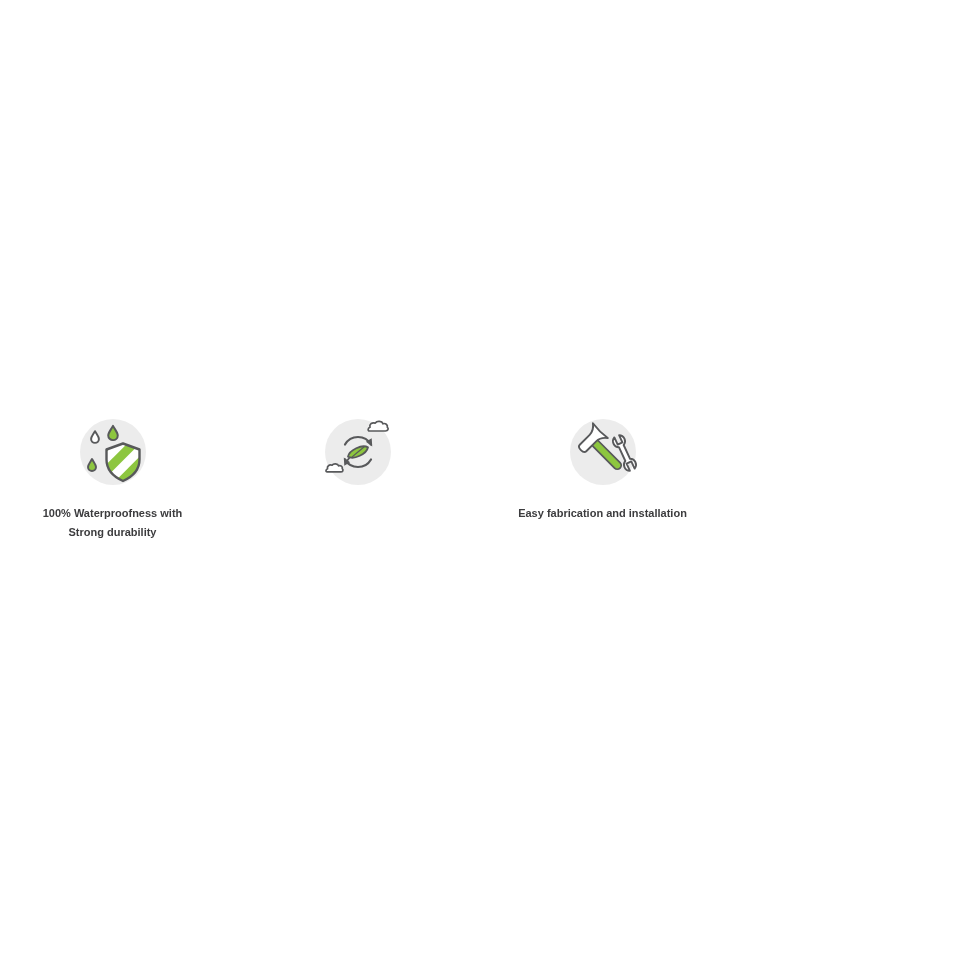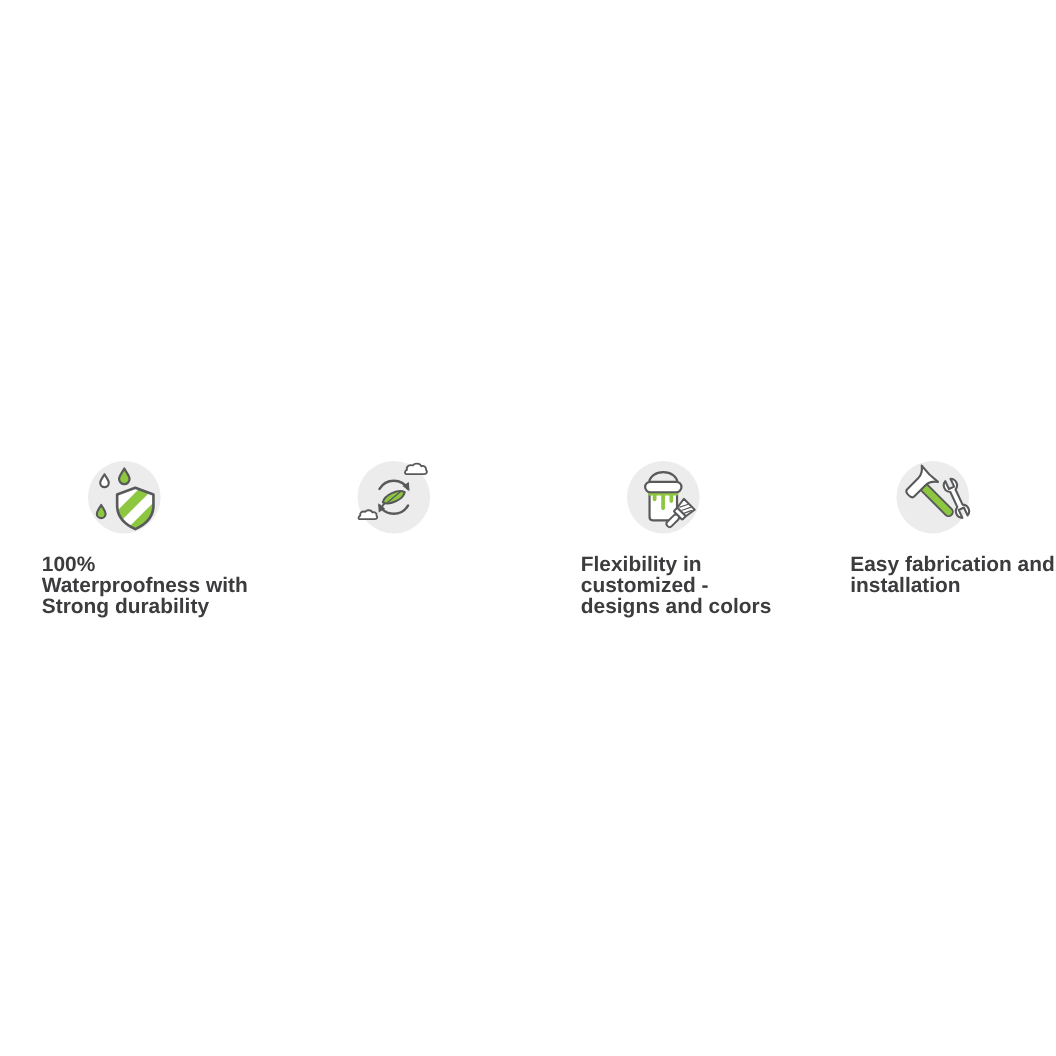--- a/index.html
+++ b/index.html
@@ -11,22 +11,22 @@
     position:absolute;left:-10px;top:412px;width:980px;
     display:flex;flex-direction:row;
   }
   .feature{
     width:245px;display:flex;flex-direction:column;align-items:center;
   }
   .icon-wrap{width:80px;height:80px;}
   .icon-wrap svg{width:80px;height:80px;display:block;}
   .caption{
     margin-top:12px;
-    font-size:19px;line-height:19px;font-weight:bold;
-    color:#3c3c3e;white-space:pre-line;margin-left:48px;
+    font-size:11px;line-height:19px;font-weight:bold;
+    color:#3c3c3e;text-align:center;white-space:pre-line;
   }
   
   .ic-bg{fill:#ececec;}
   .ol{stroke:#58595b;fill:#ffffff;stroke-linejoin:round;stroke-linecap:round;}
   .ol-n{stroke:#58595b;fill:none;stroke-linejoin:round;stroke-linecap:round;}
   .grn{fill:#8dc63f;}
   .grn-ol{fill:#8dc63f;stroke:#58595b;stroke-linejoin:round;stroke-linecap:round;}
   .gray-fill{fill:#58595b;}
   .thick-gray{stroke:#58595b;stroke-linecap:round;fill:none;}
   .thick-grn{stroke:#8dc63f;stroke-linecap:round;fill:none;}
@@ -90,44 +90,20 @@
         <g transform="translate(49,12)">
           <path class="ol" stroke-width="1.7" d="M2.5,7 L18.5,7 C21,7 22,4.8 20.3,3.2 C21,0.8 18.3,-1.2 16,-0.2 C15,-3 10,-3.4 8.3,-0.9 C5,-2 2,0.3 3,3.2 C0.8,3.8 0.5,7 2.5,7 Z"></path>
         </g>
         <g transform="translate(7,54) scale(0.85)">
           <path class="ol" stroke-width="2" d="M2.5,7 L18.5,7 C21,7 22,4.8 20.3,3.2 C21,0.8 18.3,-1.2 16,-0.2 C15,-3 10,-3.4 8.3,-0.9 C5,-2 2,0.3 3,3.2 C0.8,3.8 0.5,7 2.5,7 Z"></path>
         </g>
       </svg>
     </div>
   </div>
 
-  <div class="feature">
-    <div class="icon-wrap">
-      <svg viewBox="0 0 80 80" xmlns="http://www.w3.org/2000/svg">
-        <circle class="ic-bg" cx="40" cy="40" r="33"></circle>
-
-        <path class="ol-n" stroke-width="2" d="M27,28 C27,13.5 53,13.5 53,28"></path>
-
-        <path class="ol" stroke-width="2" d="M27.5,33.5 H52.5 V58 Q52.5,61 49.5,61 H30.5 Q27.5,61 27.5,58 Z"></path>
-
-        <path class="grn" d="M26.5,33 H53.5 V38.5 H49 V44 Q47.3,46.5 45.6,44 V38.5 H41.5 V50.5 Q39.8,53 38.1,50.5 V38.5 H33.8 V42.5 Q32.1,45 30.4,42.5 V38.5 H26.5 Z"></path>
-
-        <rect class="ol" stroke-width="2" x="23.5" y="26" width="33" height="9.5" rx="4.75"></rect>
-
-        <g transform="translate(53,57) rotate(45)">
-          <path class="ol" stroke-width="1.8" d="M-7,-15 L7,-15 L5.5,-5 L-5.5,-5 Z"></path>
-          <path class="ol-n" stroke-width="1.1" d="M-4.2,-7 L-0.8,-13.8 M-0.8,-6.5 L2.8,-13.8 M2.6,-6.2 L5.4,-12.5"></path>
-          <rect class="ol" stroke-width="1.8" x="-5.5" y="-5" width="11" height="4.5" rx="1"></rect>
-          <rect class="ol" stroke-width="1.8" x="-2.8" y="-0.5" width="5.6" height="13.5" rx="2.6"></rect>
-        </g>
-      </svg>
-    </div>
-    <div class="caption">Flexibility in customized -
-designs and colors</div>
-  </div>
 
   <div class="feature">
     <div class="icon-wrap">
       <svg viewBox="0 0 80 80" xmlns="http://www.w3.org/2000/svg">
         <circle class="ic-bg" cx="40" cy="40" r="33"></circle>
 
         <g transform="translate(28.5,27.5) rotate(-45)">
           <line class="thick-gray" stroke-width="9.5" x1="0" y1="6" x2="0" y2="36.5"></line>
           <line class="thick-grn" stroke-width="6" x1="0" y1="6" x2="0" y2="36.5"></line>
           <path class="ol" stroke-width="1.9" d="M-12,-4.6 H2 C6.5,-4.6 9.5,-6.5 12.5,-10.5 C11.5,-3.5 11.5,3.5 12.5,10.5 C9.5,6.5 6.5,4.6 2,4.6 H-12 Q-15,4.6 -15,0 Q-15,-4.6 -12,-4.6 Z"></path>

